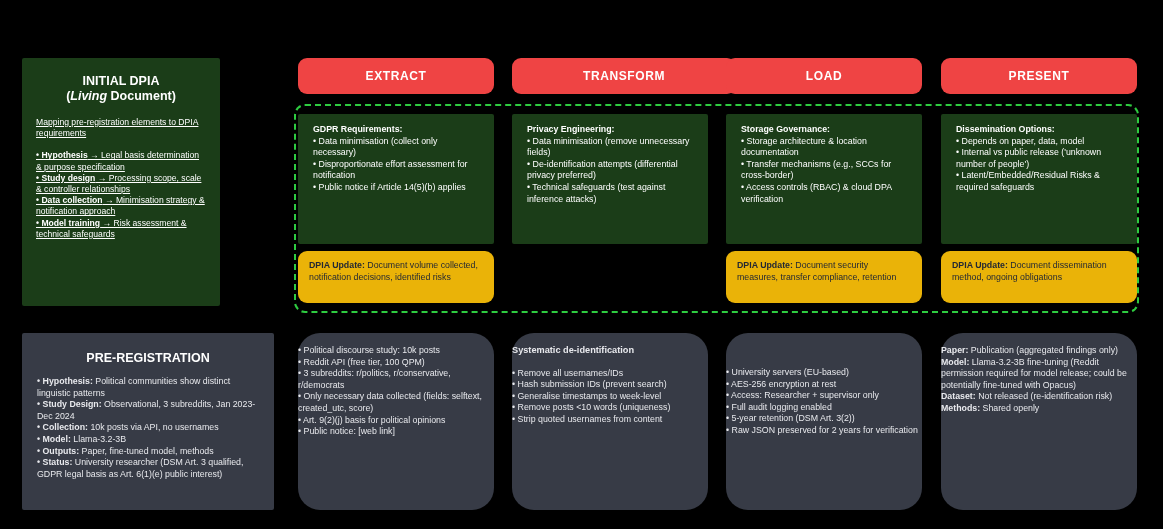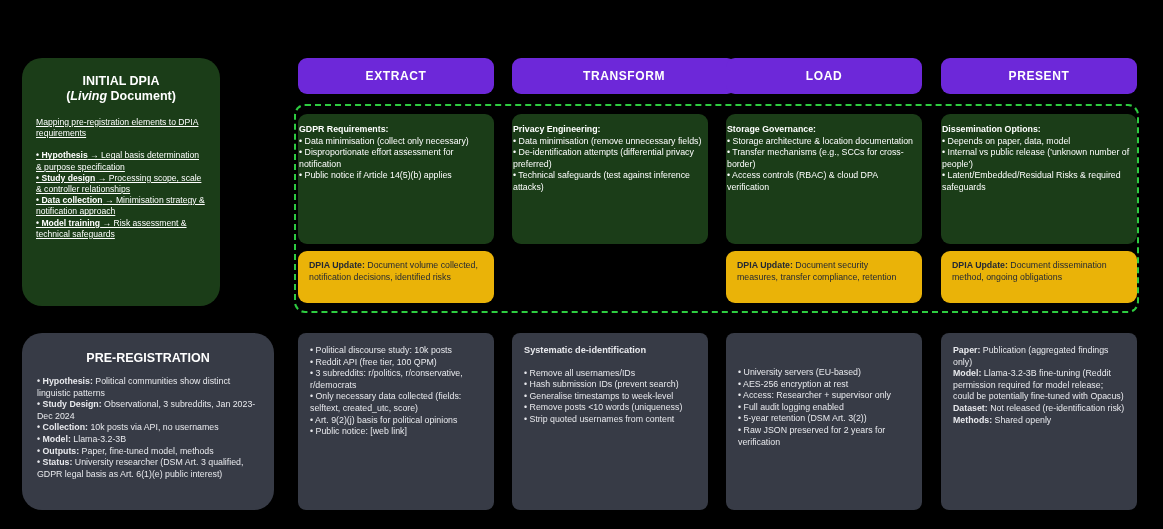--- a/index.html
+++ b/index.html
@@ -11,21 +11,21 @@
   }
   .canvas {
     position: relative;
     width: 1163px; height: 529px;
     background: #000000;
   }
 
   
   .box {
     position: absolute;
-    border-radius: 20px;
+    border-radius: 2px;
     overflow: hidden;
   }
 
   
   .green-card {
     background: #1b3d18;
     color: #ffffff;
   }
   .grey-card {
     background: #373b46;
@@ -64,21 +64,21 @@
     margin-bottom: 11px;
     color: #ffffff;
   }
   #prereg .body { font-size: 8.8px; line-height: 11.6px; }
 
   
   .stage-header {
     position: absolute;
     top: 58px;
     height: 36px;
-    background: #6d28d9;
+    background: #ef4444;
     border-radius: 9px;
     color: #ffffff;
     display: flex;
     align-items: center;
     justify-content: center;
     font-weight: bold;
     font-size: 12px;
     letter-spacing: 0.6px;
   }
 
@@ -92,22 +92,22 @@
     pointer-events: none;
   }
 
   
   .req-card {
     position: absolute;
     top: 114px;
     height: 130px;
     background: #1b3d18;
     color: #ffffff;
-    border-radius: 9px;
-    padding: 10px 1px;
+    border-radius: 2px;
+    padding: 10px 15px;
     font-size: 8.8px;
     line-height: 11.6px;
   }
   .req-card .hd { font-weight: bold; }
 
   
   .dpia-card {
     position: absolute;
     top: 251px;
     height: 52px;
@@ -120,22 +120,22 @@
   }
   .dpia-card .hd { font-weight: bold; }
 
   
   .detail-card {
     position: absolute;
     top: 333px;
     height: 177px;
     background: #373b46;
     color: #e8e9ed;
-    border-radius: 8px;
-    padding: 12px 12px;
+    border-radius: 22px;
+    padding: 12px 0;
     font-size: 8.8px;
     line-height: 11.6px;
   }
   .detail-card .hd { font-weight: bold; }
   .detail-card .sub-title {
     font-weight: bold;
     font-size: 9.2px;
     margin-bottom: 11px;
   }
   .detail-card .vpad { height: 11px; }

